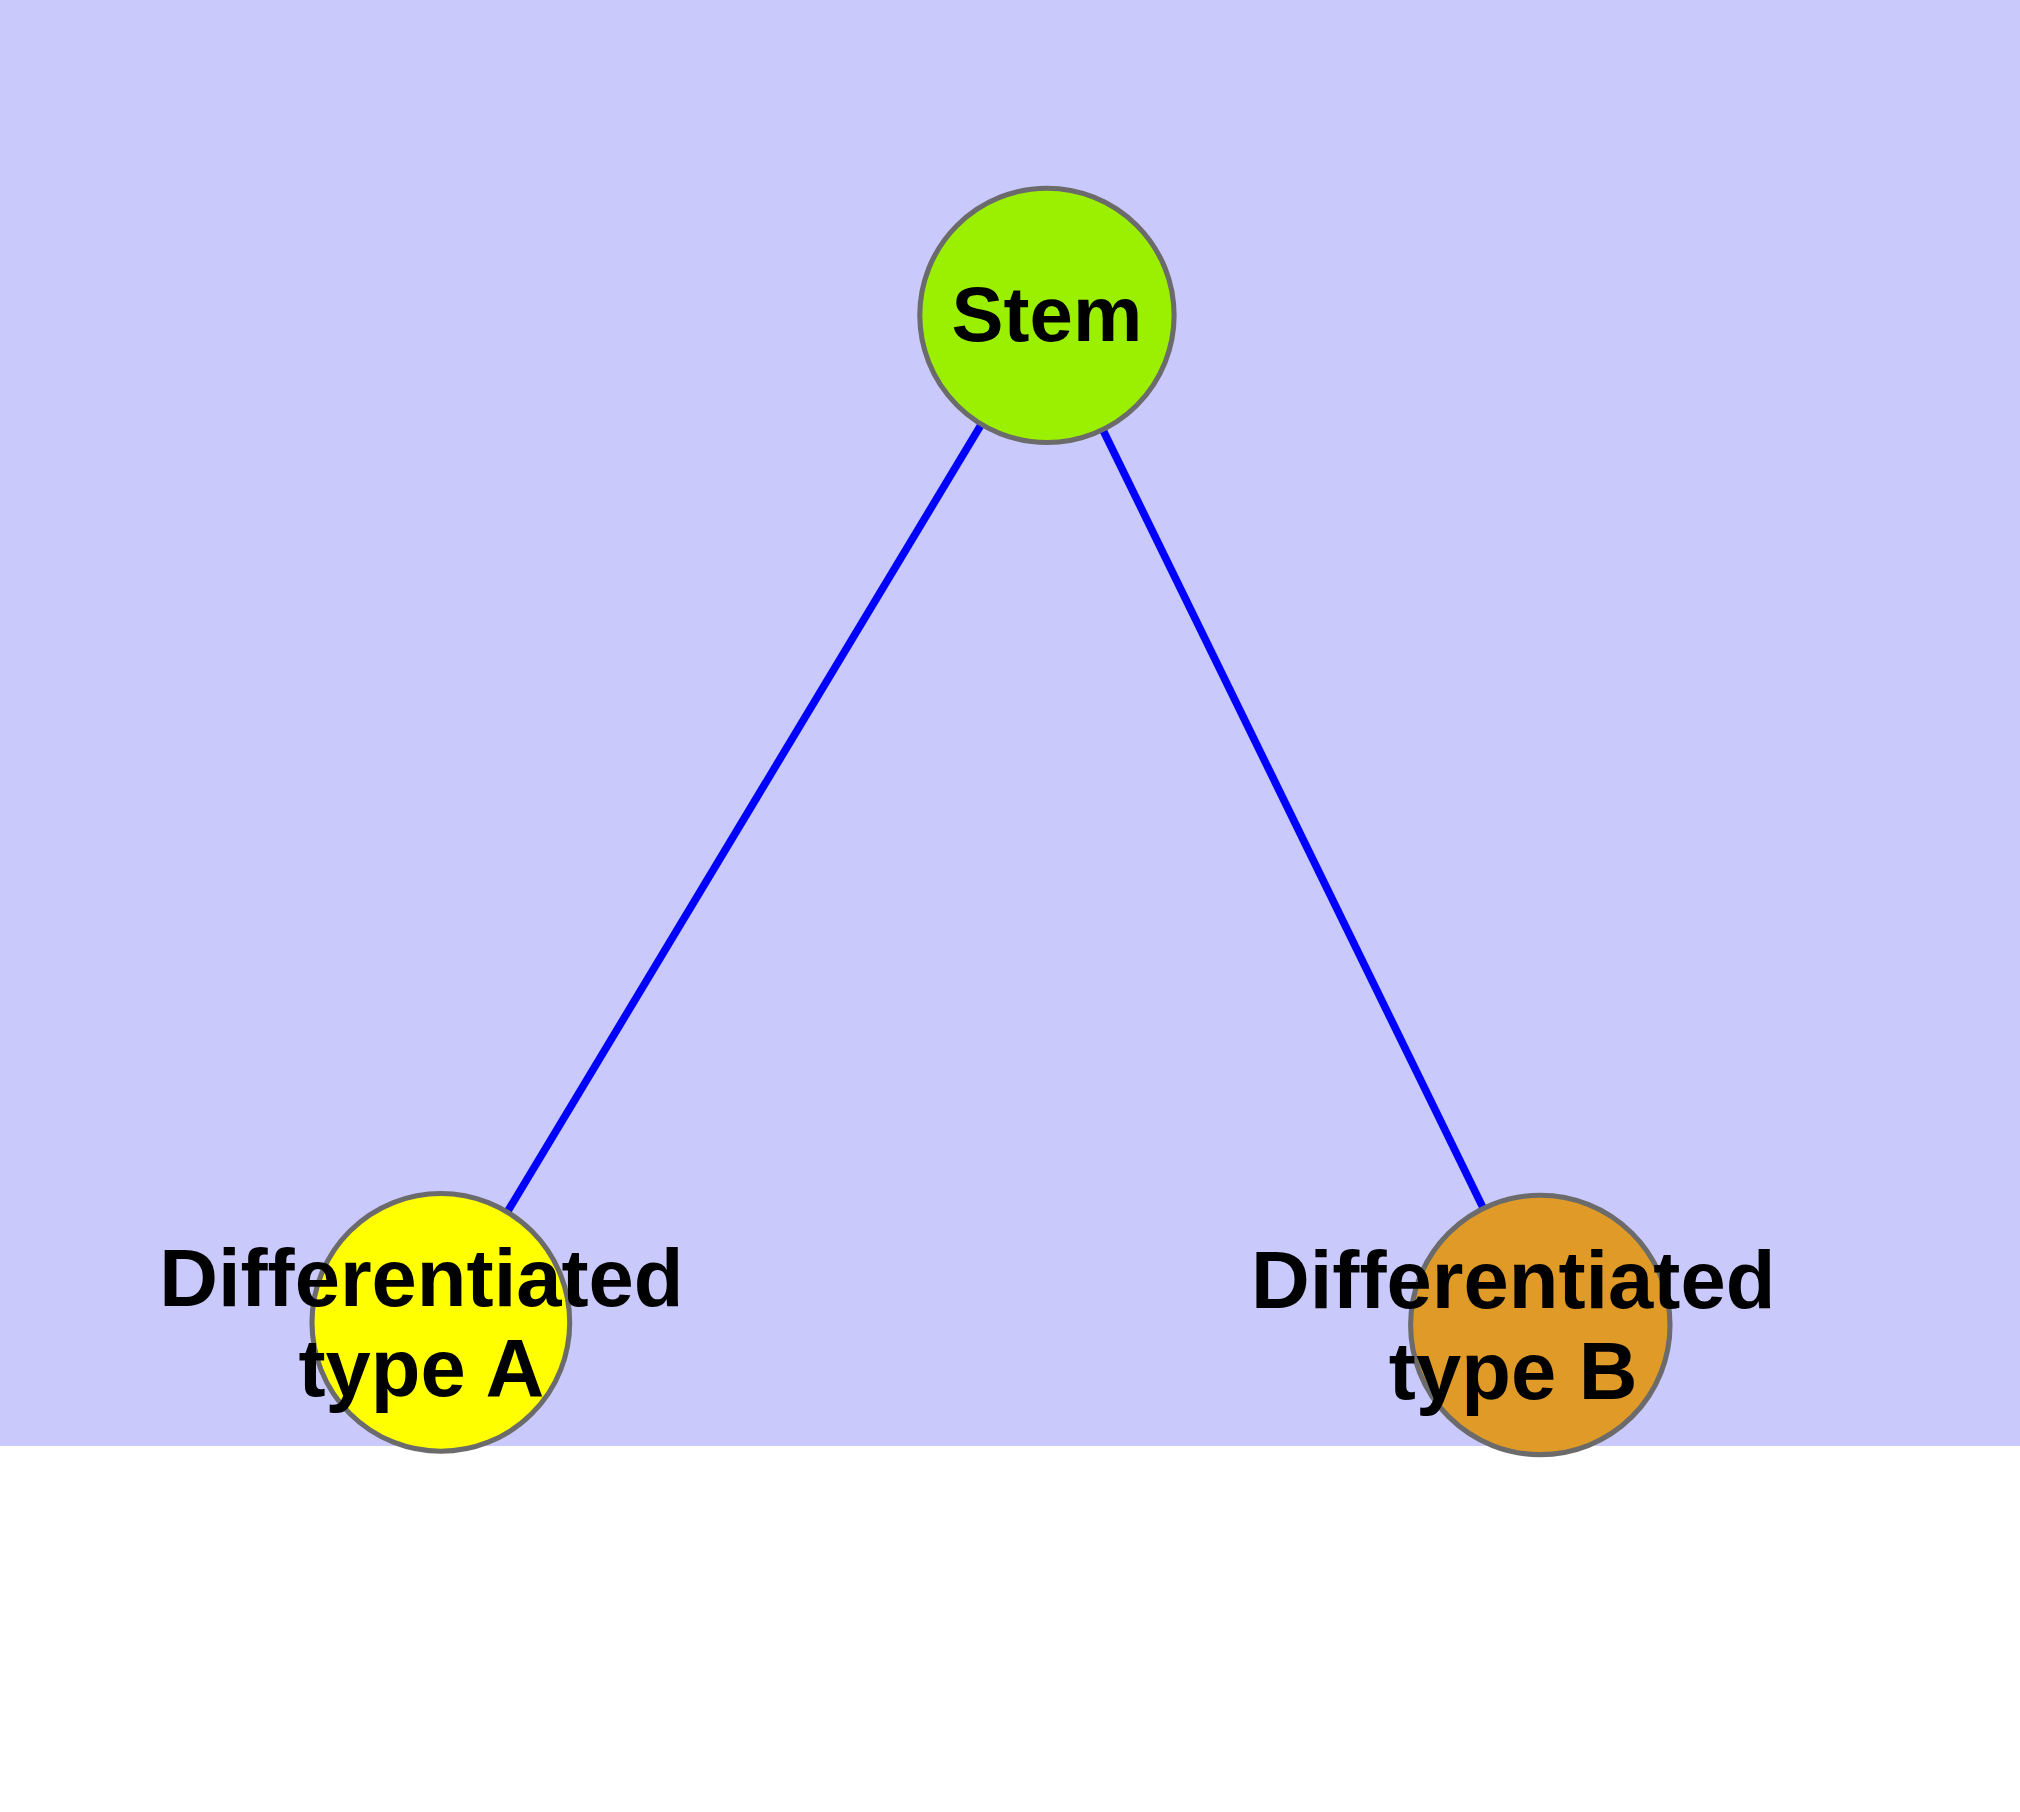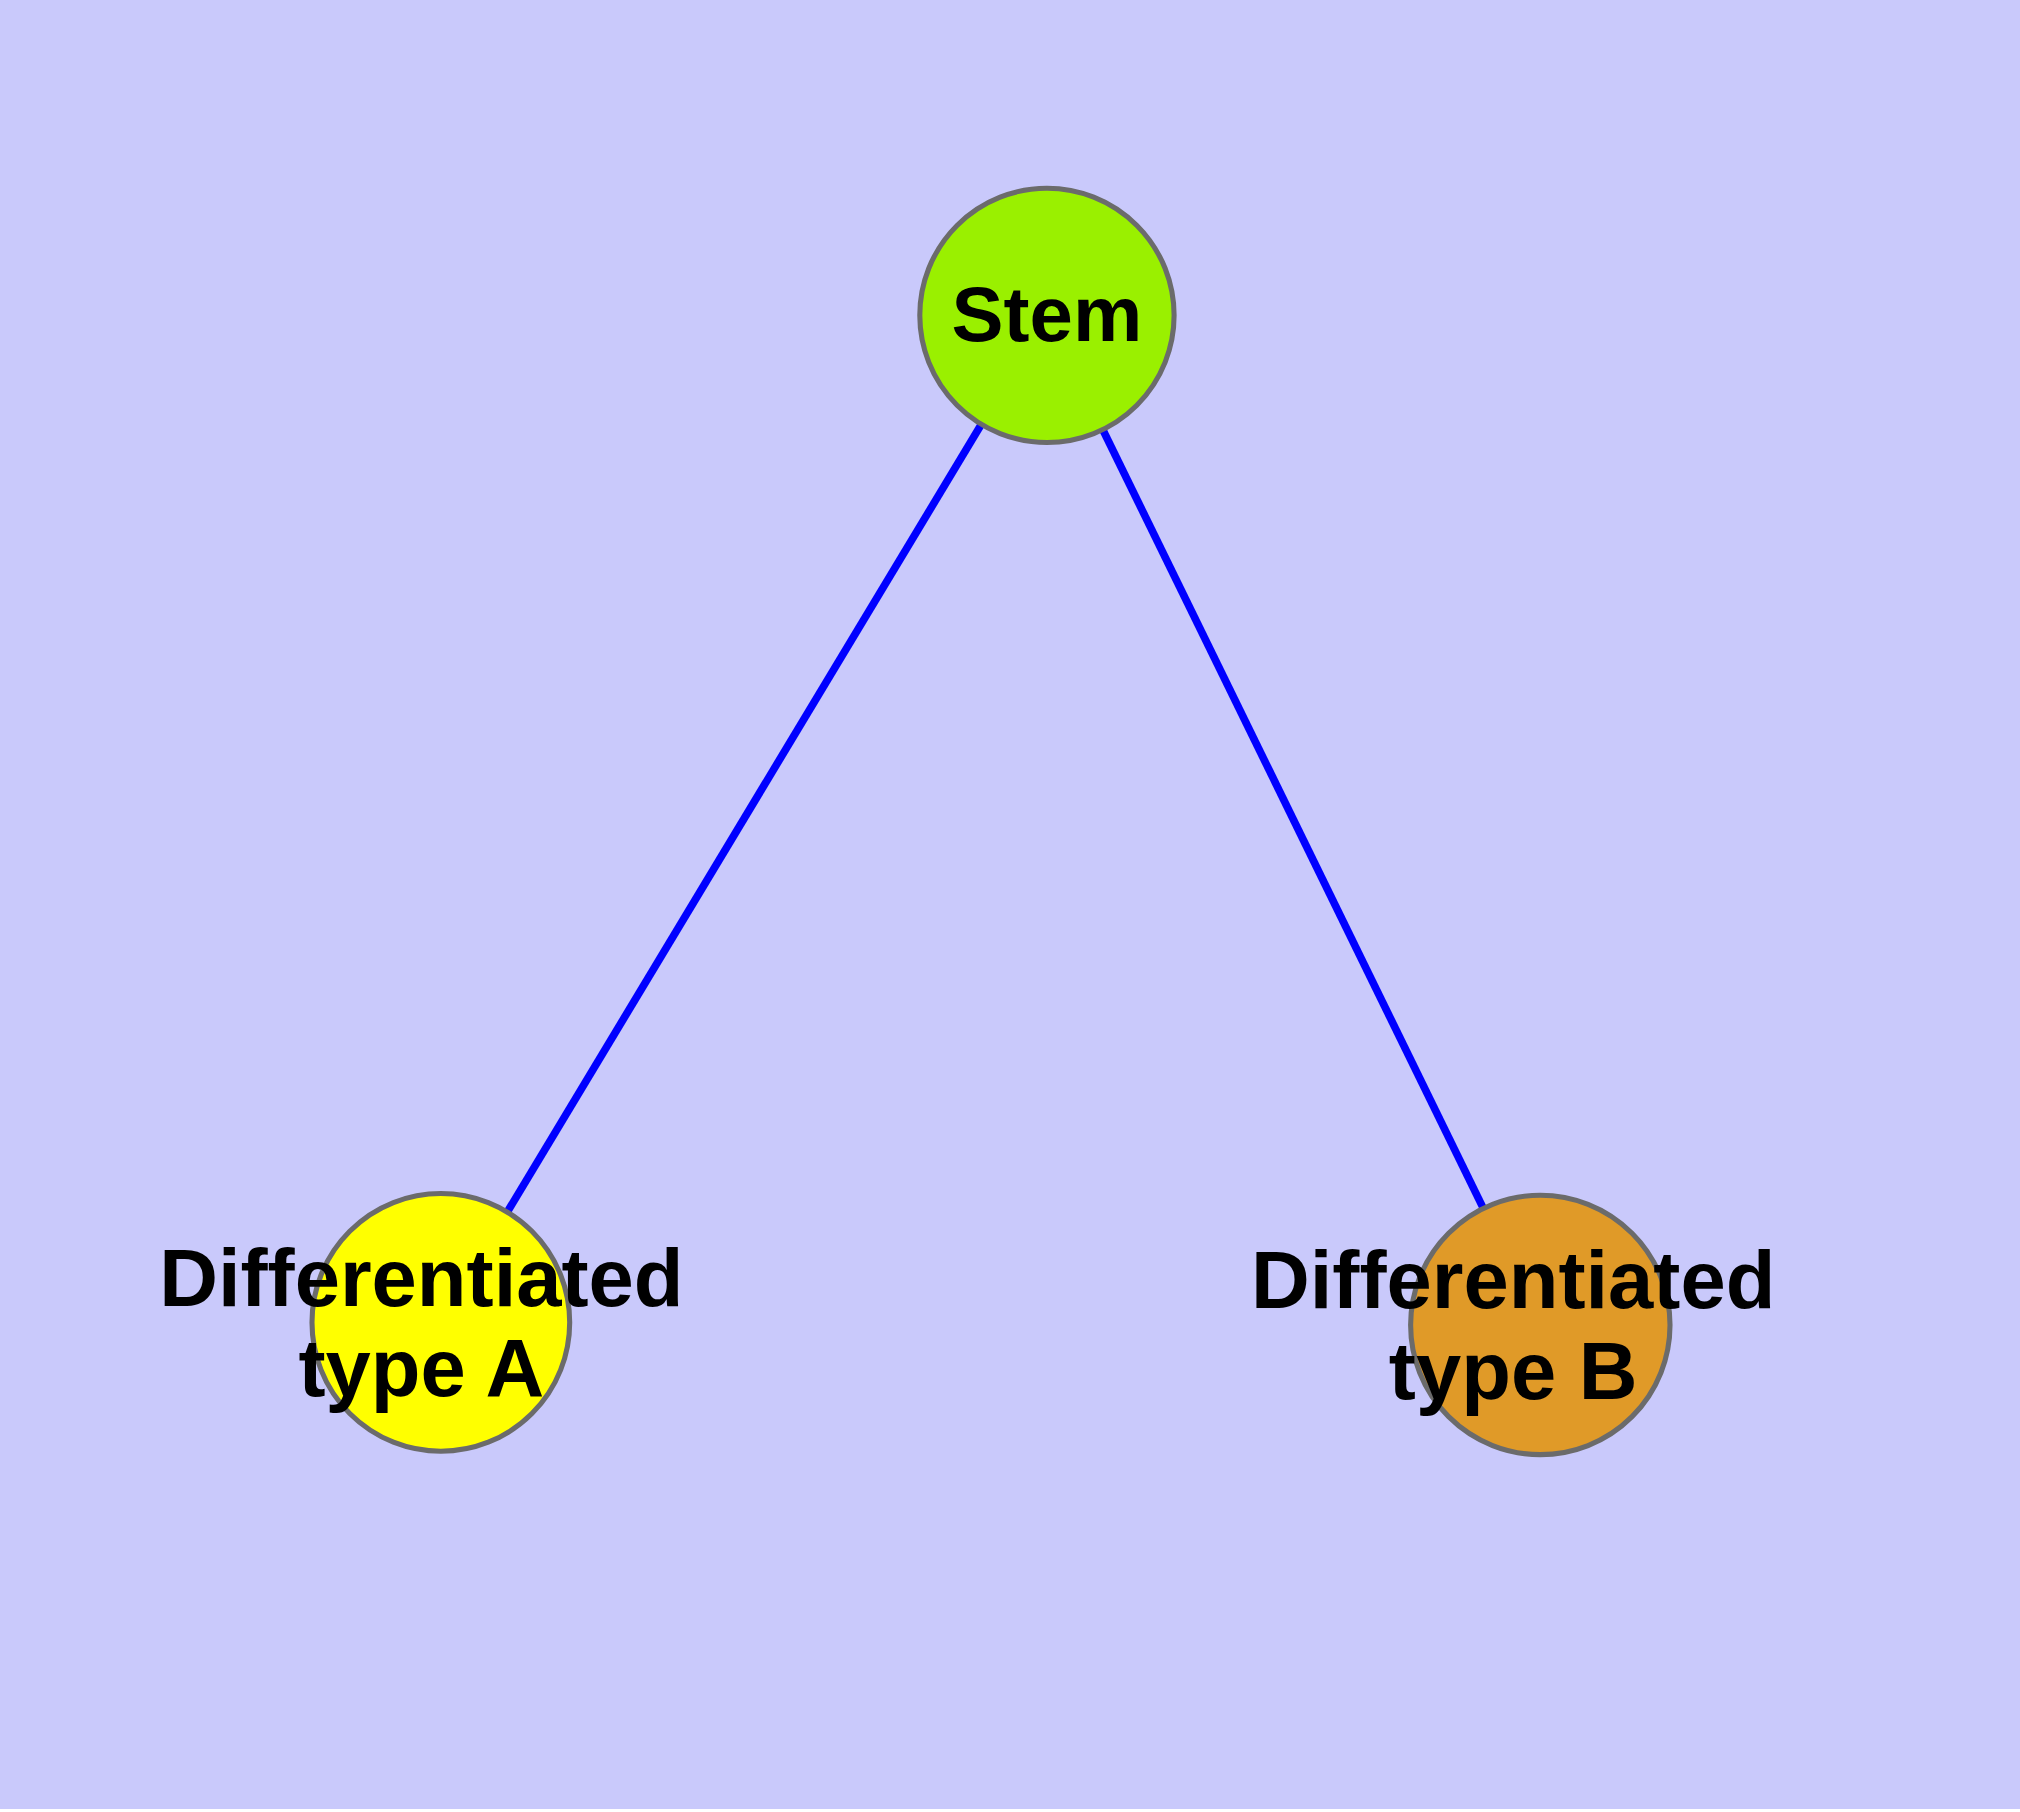--- a/index.html
+++ b/index.html
@@ -56,21 +56,21 @@
     font-size: 92px;
   }
   .node-label-leaf {
     font-size: 96px;
   }
 </style>
 </head>
 <body>
 
 <div id="canvas" style="width: 2021px; height: 1812px;">
-  <div id="plot-area" style="width: 2021px; height: 1809px; background: rgb(201, 201, 251);">
+  <div id="plot-area" style="width: 2021px; height: 1446px; background: rgb(201, 201, 251);">
     <svg id="graph-svg" viewBox="0 0 2384 2134" xmlns="http://www.w3.org/2000/svg" style="width: 2021px; height: 1809px;">
 
       <g>
         <line class="edge-line" x1="1163.8386529418979" y1="490.23731511192364" x2="590.5425527358578" y2="1442.790835454267" stroke="#0000ff"></line>
         <line class="edge-line" x1="1295.5885914002972" y1="495.9879937418452" x2="1756.543122928834" y2="1439.281545374985" stroke="#0000ff"></line>
       </g>
 
       <g>
 
         <g>

